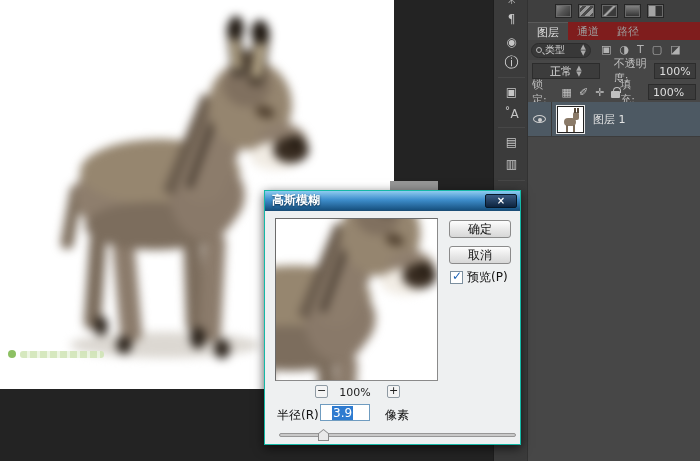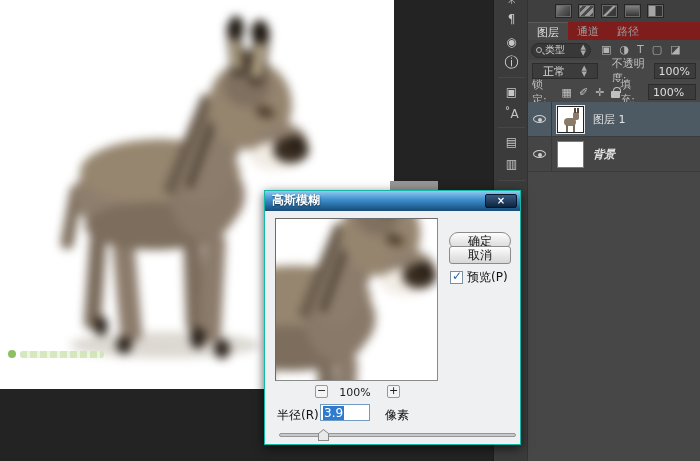--- a/index.html
+++ b/index.html
@@ -41,21 +41,21 @@
   .filter-row { position:absolute; left:0; top:40px; width:172px; height:20px; background:#434343; display:flex; align-items:center; padding:9px 3px; }
   .kind-field { width:60px; height:15px; background:#383838; border:1px solid #2c2c2c; border-radius:8px; display:flex; align-items:center; gap:3px; padding:0 4px; }
   .mag { width:6px; height:6px; border:1px solid #b9b9b9; border-radius:50%; position:relative; flex:0 0 auto; }
   .mag::after { content:""; position:absolute; left:5px; top:5px; width:3px; height:1px; background:#b9b9b9; transform:rotate(45deg); }
   .kind-label { font-size:10px; color:#cccccc; }
   .dd-arrows { margin-left:auto; font-size:7px; color:#aaa; line-height:6px; }
   .filter-icons { display:flex; gap:8px; margin-left:10px; }
   .f-icon { font-size:11px; color:#b2b2b2; line-height:14px; }
 
   .blend-row { position:absolute; left:0; top:60px; width:172px; height:22px; background:#474747; display:flex; align-items:center; padding:0 4px; }
-  .select-box { width:76px; height:16px; background:#3c3c3c; border:1px solid #2c2c2c; display:flex; align-items:center; padding:0 10px; }
+  .select-box { width:76px; height:16px; background:#3c3c3c; border:1px solid #2c2c2c; display:flex; align-items:center; padding:0 17px; }
   .select-box .sel-label { font-size:11px; color:#dddddd; }
   .panel-label { font-size:11px; color:#bfbfbf; }
   .value-box { height:16px; background:#3c3c3c; border:1px solid #2c2c2c; color:#dddddd; font-size:11px; padding:1px 4px 0; }
   .opacity-label { margin-left:14px; }
   .blend-row .value-box, .lock-row .value-box { width:50px; }
 
   .lock-row { position:absolute; left:0; top:82px; width:172px; height:20px; background:#474747; display:flex; align-items:center; padding:0 4px; }
   .lock-icons { display:flex; gap:7px; margin-left:5px; }
   .l-icon { font-size:11px; color:#c0c0c0; line-height:13px; }
   .padlock { position:relative; width:9px; height:7px; background:#c0c0c0; border-radius:1px; margin-top:5px; }
@@ -85,32 +85,32 @@
     border:1px solid #081828; border-radius:2px; color:#fff; font-size:10px; font-weight:bold;
     line-height:12px; text-align:center; }
   .preview-frame { position:absolute; left:10px; top:27px; width:163px; height:163px; background:#ffffff;
     border:1px solid #8a8a8a; border-top-color:#6b6b6b; border-left-color:#6b6b6b; overflow:hidden; }
   .preview-clone { position:absolute; left:0; top:0; transform-origin:0 0;
     transform: scale(0.95) translate(-140px,-90px); }
   .btn97 { position:absolute; left:184px; width:62px; height:18px;
     background: linear-gradient(180deg,#fdfdfd 0%,#e9e9e9 50%,#d7d7d7 100%);
     border:1px solid #8b8b8b; border-radius:3px; font-size:12px; color:#111;
     text-align:center; line-height:16px; }
-  .ok-btn { top:41px;border-radius:9px; } .cancel-btn { top:55px; }
+  .ok-btn { top:29px; } .cancel-btn { top:55px; }
   .checkbox-row { position:absolute; left:185px; top:78px; display:flex; align-items:center; gap:4px; }
   .checkbox { width:13px; height:13px; background:#fff; border:1px solid #7c8f9e; position:relative; }
   .checkbox .check { position:absolute; left:1px; top:-3px; color:#1a62b5; font-size:12px; font-weight:bold; }
   .checkbox-label { font-size:12px; color:#111; }
   .zoom-btn { position:absolute; top:194px; width:13px; height:13px; background:#f4f4f4;
     border:1px solid #8f9aa3; border-radius:2px; font-size:11px; line-height:10px; text-align:center; color:#222; }
   .zoom-out { left:50px; } .zoom-in { left:122px; }
   .zoom-level { position:absolute; left:66px; top:195px; width:48px; text-align:center; font-size:11px; color:#222; }
   .radius-label { position:absolute; left:12px; top:216px; font-size:12px; color:#111; }
   .radius-input { position:absolute; left:55px; top:213px; width:50px; height:17px; background:#fff;
-    border:1px solid #6f9cc0; padding:1px 2px; font-size:12px; }
+    border:1px solid #6f9cc0; padding:1px 11px; font-size:12px; }
   .radius-input .sel { background:#2e7bd0; color:#ffffff; padding:0 1px; }
   .radius-unit { position:absolute; left:120px; top:216px; font-size:12px; color:#111; }
   .slider { position:absolute; left:14px; top:242px; width:237px; height:4px;
     background:#c9c9c9; border:1px solid #979797; border-radius:2px; }
   .slider-handle { position:absolute; left:38px; top:-5px; width:11px; height:12px; background:#8a8a8a;
     clip-path: polygon(50% 0, 100% 38%, 100% 100%, 0 100%, 0 38%); }
   .slider-handle::after { content:""; position:absolute; left:1px; top:1px; width:9px; height:10px;
     background:#e9e9e9; clip-path: polygon(50% 0, 100% 38%, 100% 100%, 0 100%, 0 38%); }
 </style>
 </head>
@@ -234,27 +234,20 @@
         <div class="thumb mini-donkey">
           <div style="left:6px;top:11px;width:12px;height:8px;background:#8a7a68;border-radius:4px;"></div>
           <div style="left:15px;top:5px;width:6px;height:8px;background:#8a7a68;border-radius:2px;"></div>
           <div style="left:16px;top:1px;width:2px;height:5px;background:#55483a;"></div>
           <div style="left:19px;top:1px;width:2px;height:5px;background:#55483a;"></div>
           <div style="left:8px;top:18px;width:2px;height:7px;background:#7a6a58;"></div>
           <div style="left:15px;top:18px;width:2px;height:7px;background:#7a6a58;"></div>
         </div>
         <span class="layer-name">图层 1</span>
       </div>
-      <div class="layer-row">
-        <div class="eye-cell">
-          <span class="eye"></span>
-        </div>
-        <div class="thumb"></div>
-        <span class="layer-name bg-name">背景</span>
-      </div>
     </div>
   </div>
 
   <div class="dialog">
     <div class="titlebar">
       <span class="title-text">高斯模糊</span>
       <span class="close-btn">×</span>
     </div>
 
     <div class="preview-frame" id="preview-box">

